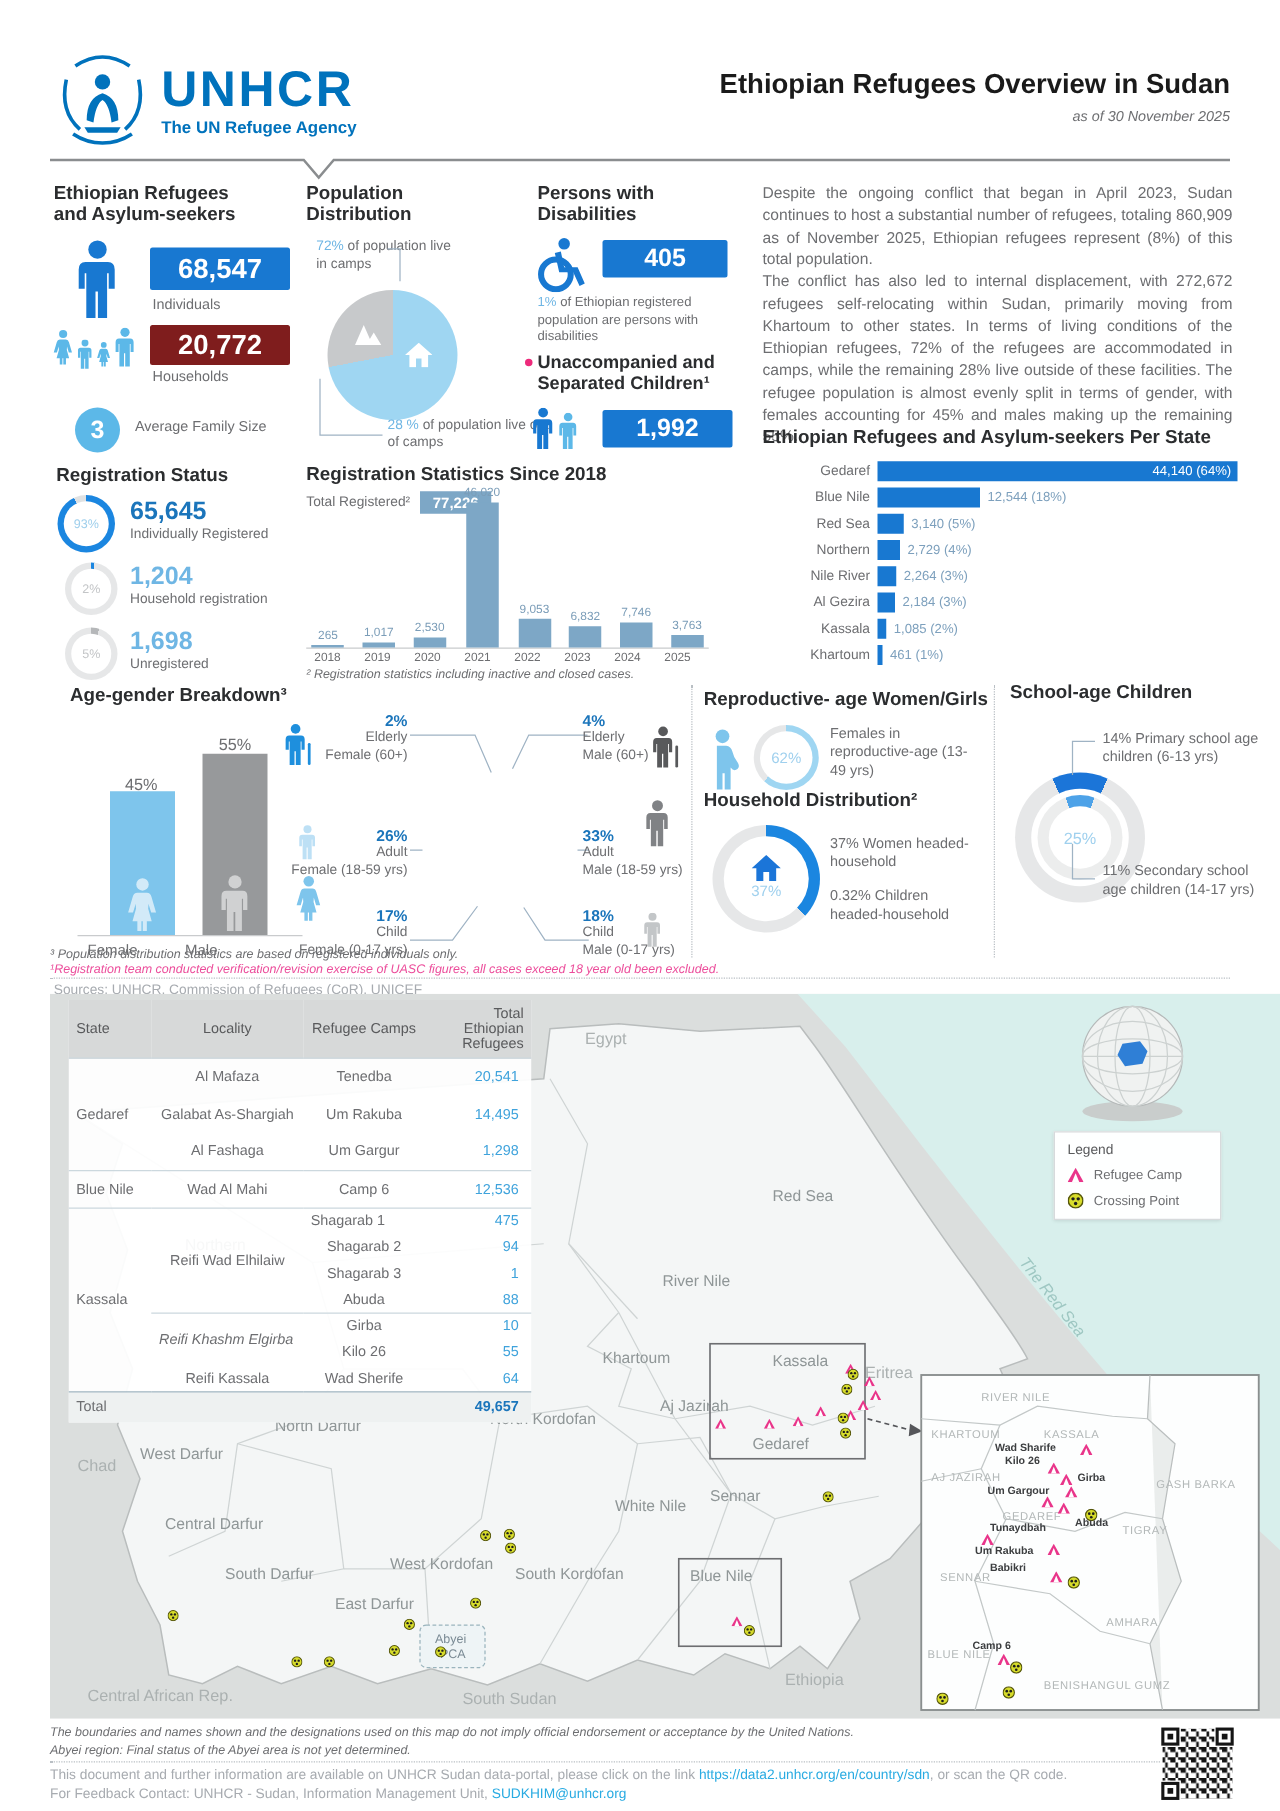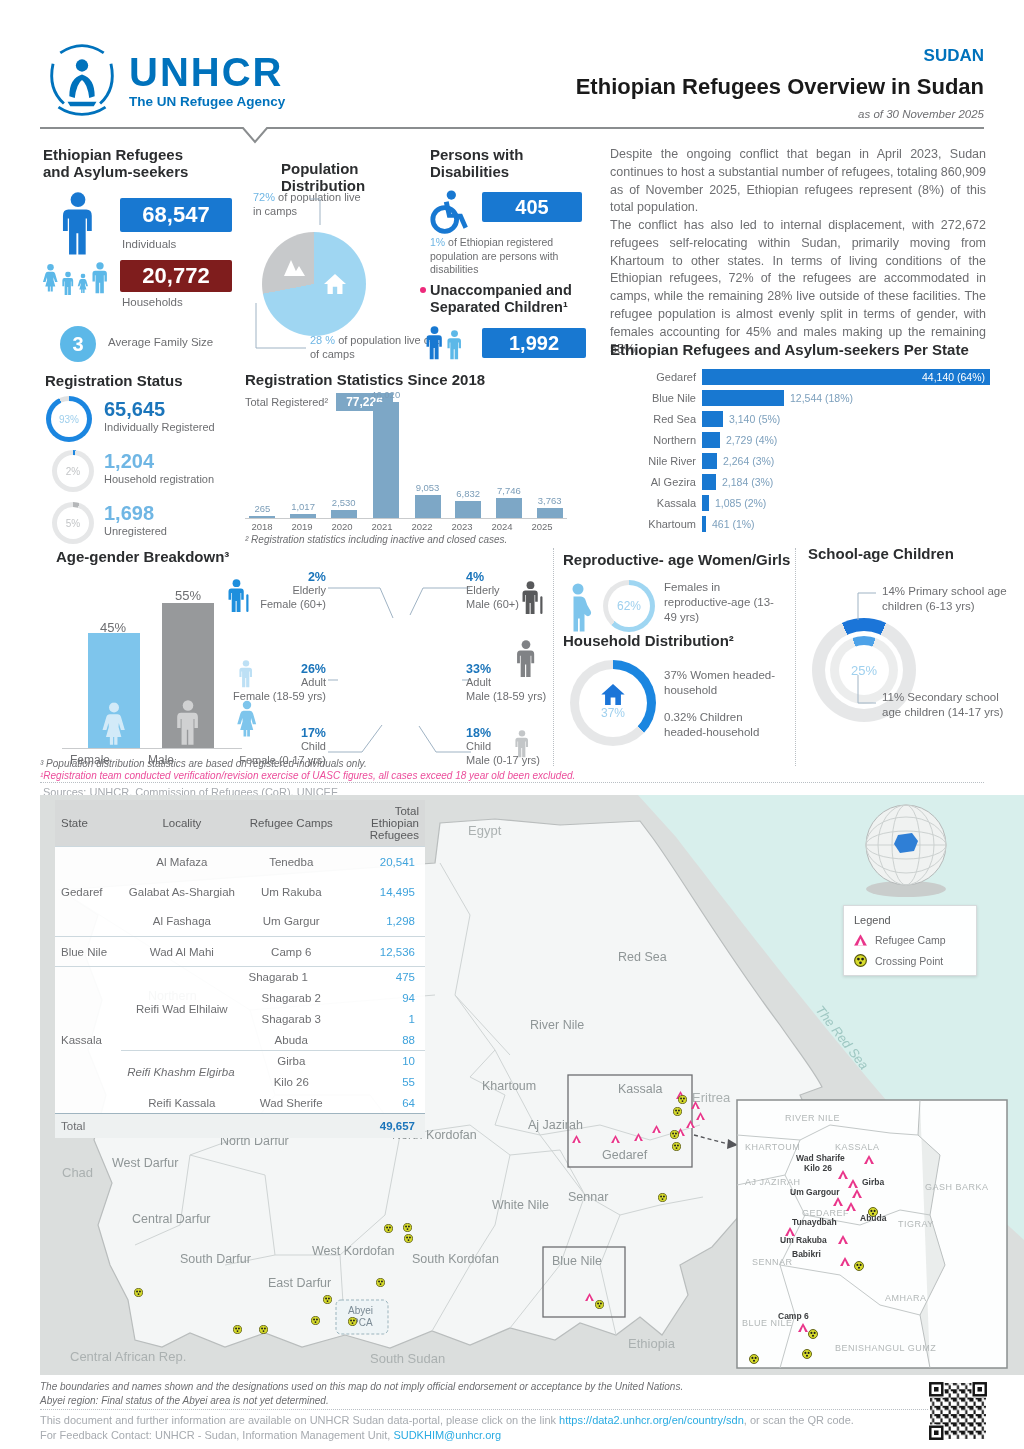--- a/index.html
+++ b/index.html
@@ -119,21 +119,20 @@
         <path d="M13,30 q0,-10 7,-12 q7,2 7,12 l-3,1 q-1,-8 -4,-10 q-3,2 -4,10 z"></path>
         <path d="M12,33 h16 l-1.5,2.5 h-13 z"></path>
       </g>
     </svg>
     <div style="margin-left:10px;">
       <div style="font-size:40px;font-weight:bold;color:#0072bc;letter-spacing:2px;line-height:1;">UNHCR</div>
       <div style="font-size:13.5px;font-weight:bold;color:#0072bc;margin-top:2px;">The UN Refugee Agency</div>
     </div>
   </div>
   <div class="abs" style="right:40px;top:46px;text-align:right;">
-    <div style="font-size:17px;font-weight:bold;color:#0072bc;">SUDAN</div>
     <div style="font-size:22px;font-weight:bold;color:#1a1a1a;margin-top:8px;">Ethiopian Refugees Overview in Sudan</div>
     <div style="font-size:11.5px;font-style:italic;color:#6d6e71;margin-top:8px;">as of 30 November 2025</div>
   </div>
   <svg class="abs" style="left:0;top:0;" width="1024" height="150">
     <path d="M40,128 H243 L255,142 L267,128 H984" fill="none" stroke="#8a8d8f" stroke-width="2"></path>
   </svg>
 
   <div class="abs" style="left:43px;top:146px;">
     <div class="sec-h"><span>Ethiopian Refugees</span><br><span>and Asylum-seekers</span></div>
   </div>
@@ -154,21 +153,21 @@
       </svg>
     <svg width="16" height="36" viewBox="0 0 10 20">
         <use href="#i-man" fill="currentColor"></use>
       </svg>
   </div>
   <div class="statbox lb abs" style="left:120px;top:260px;width:112px;height:32px;font-size:22px;">20,772</div>
   <div class="abs" style="left:122px;top:296px;font-size:11.5px;"><span class="gray">Households</span></div>
   <div class="abs" style="left:60px;top:326px;width:36px;height:36px;border-radius:50%;background:#5cb8e8;color:#fff;font-weight:bold;font-size:20px;display:flex;align-items:center;justify-content:center;">3</div>
   <div class="abs" style="left:108px;top:336px;font-size:11.5px;"><span class="gray">Average Family Size</span></div>
 
-  <div class="abs" style="left:245px;top:160px;margin-left:36px;">
+  <div class="abs" style="left:245px;top:146px;">
     <div class="sec-h"><span>Population</span><br><span>Distribution</span></div>
   </div>
   <div class="abs" style="left:253px;top:190px;width:118px;font-size:11px;line-height:1.3;">
     <span style="color:#6fb6e4;">72%</span><span class="gray"> of population live in camps</span>
   </div>
   <div class="abs" style="left:262px;top:232px;width:104px;height:104px;border-radius:50%;background:conic-gradient(#9fd6f2 0deg 259.2deg, #c7c9cb 259.2deg 360deg);">
     <svg class="abs" style="left:14px;top:22px;" width="30" height="24" viewBox="0 0 30 24">
       <path d="M8,22 L15,6 L22,22 Z M17,22 L23,12 L29,22 Z" fill="#fff"></path>
     </svg>
     <svg class="abs" style="left:62px;top:42px;color:#fff;" width="22" height="20">

